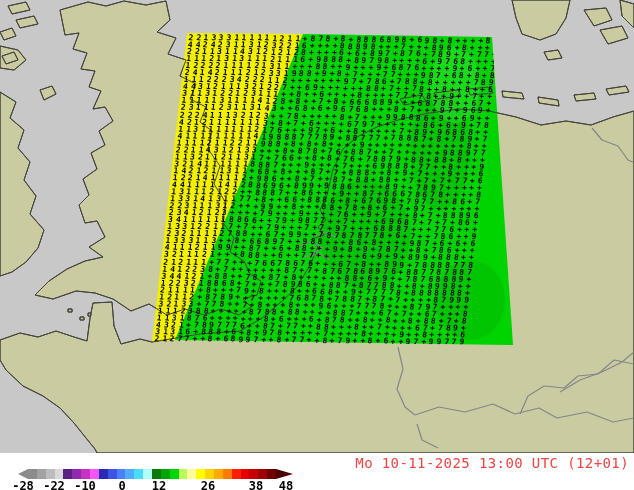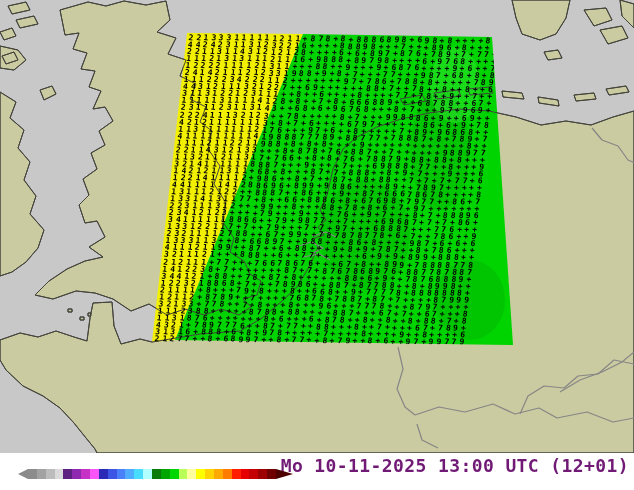--- a/index.html
+++ b/index.html
@@ -9,21 +9,21 @@
   .map svg{position:absolute;left:0;top:0;}
   
   #glyphs{position:absolute;left:0;top:0;width:634px;height:453px;
           clip-path:polygon(187px 33px,492px 37px,513px 345px,152px 342px);}
   #glyphs .col{position:absolute;white-space:pre;color:#000;
                font:bold 8px "DejaVu Sans Mono","Liberation Mono",monospace;
                line-height:7.05px;transform-origin:top left;}
   
   .legendbar{position:absolute;left:0;top:453px;width:634px;height:37px;background:#ffffff;}
   .maplabel{position:absolute;left:3px;top:2px;font-size:14px;letter-spacing:1.3px;color:#000;}
-  .timestamp{position:absolute;right:5px;top:2px;font-size:18px;letter-spacing:0.4px;color:#701a75;font-weight:bold;}
+  .timestamp{position:absolute;right:5px;top:2px;font-size:14px;letter-spacing:0.4px;color:#ef4444;}
   .cbar{position:absolute;left:18px;top:16px;height:10px;display:flex;align-items:center;}
   .cbar .arrow-left{width:0;height:0;border-top:5px solid transparent;border-bottom:5px solid transparent;
                     border-right:10px solid #8a8a8a;}
   .cbar .arrow-right{width:0;height:0;border-top:5px solid transparent;border-bottom:5px solid transparent;
                      border-left:17px solid #4c0000;}
   #cb-segments{display:flex;width:248px;height:10px;}
   #cb-segments div{flex:1;height:10px;}
   .ticks{position:absolute;left:0;top:26px;width:300px;height:12px;}
   .ticks span{position:absolute;transform:translateX(-50%);font-size:12px;font-weight:bold;color:#000;}
 </style>
@@ -1911,14 +1911,24 @@
           <div style="background: rgb(255, 124, 0);"></div>
           <div style="background: rgb(255, 30, 0);"></div>
           <div style="background: rgb(230, 0, 0);"></div>
           <div style="background: rgb(196, 0, 0);"></div>
           <div style="background: rgb(156, 0, 0);"></div>
           <div style="background: rgb(112, 0, 0);"></div>
         </div>
       <div class="arrow-right"></div>
     </div>
 
+    <div class="ticks">
+      <span style="left:23px">-28</span>
+      <span style="left:54px">-22</span>
+      <span style="left:85px">-10</span>
+      <span style="left:122px">0</span>
+      <span style="left:159px">12</span>
+      <span style="left:208px">26</span>
+      <span style="left:256px">38</span>
+      <span style="left:286px">48</span>
+    </div>
   </div>
 </div>
 
 </body></html>

